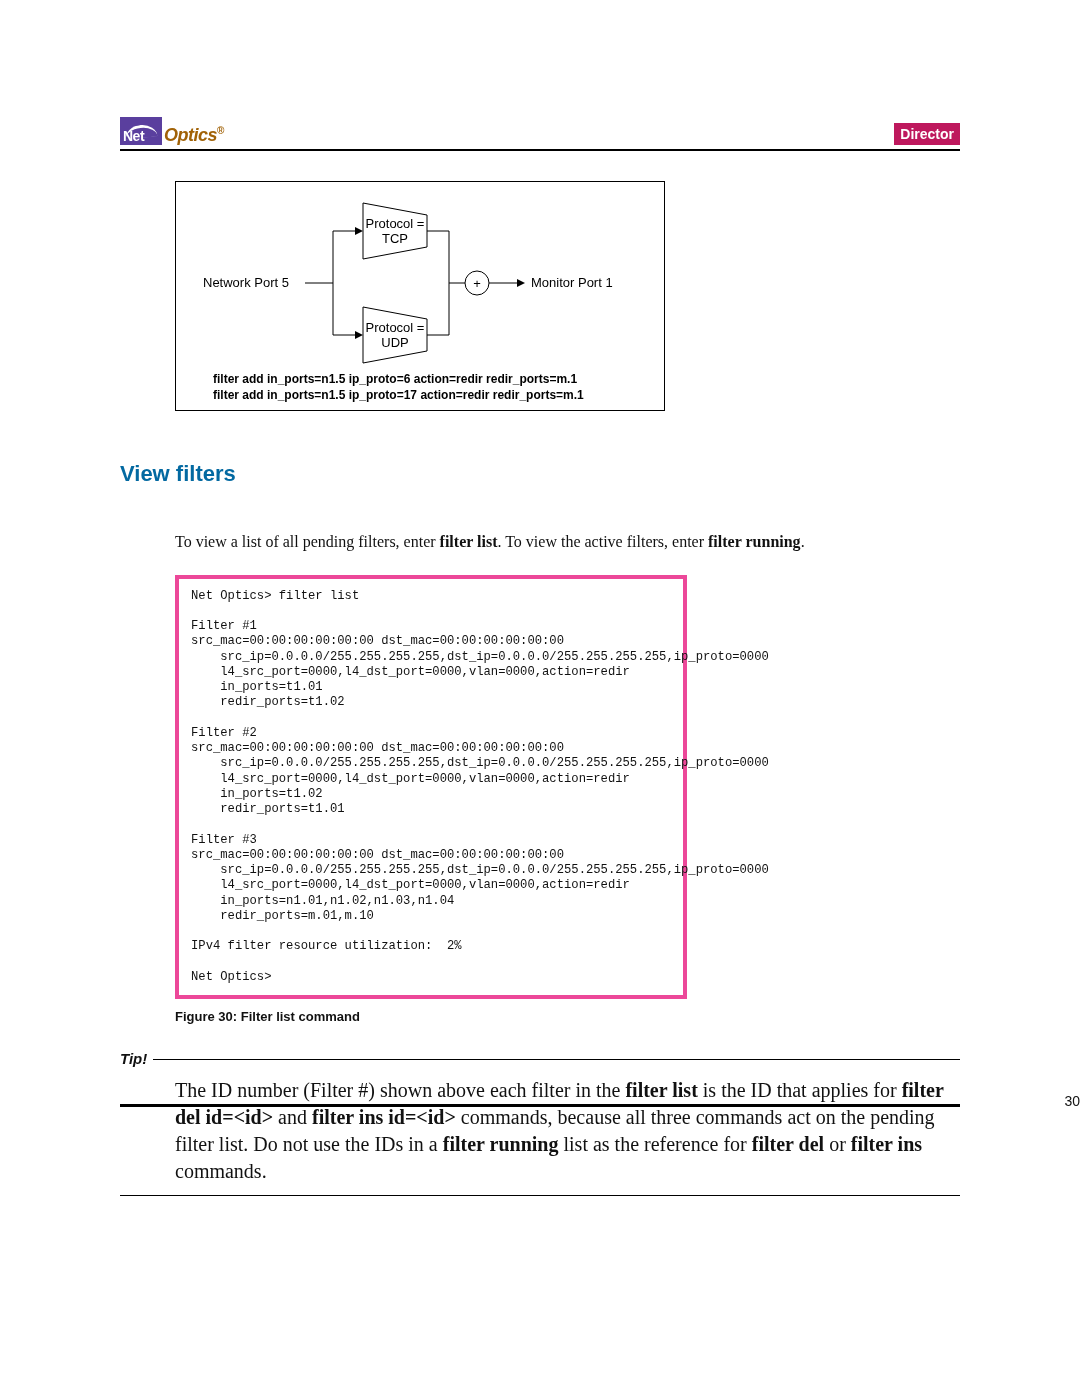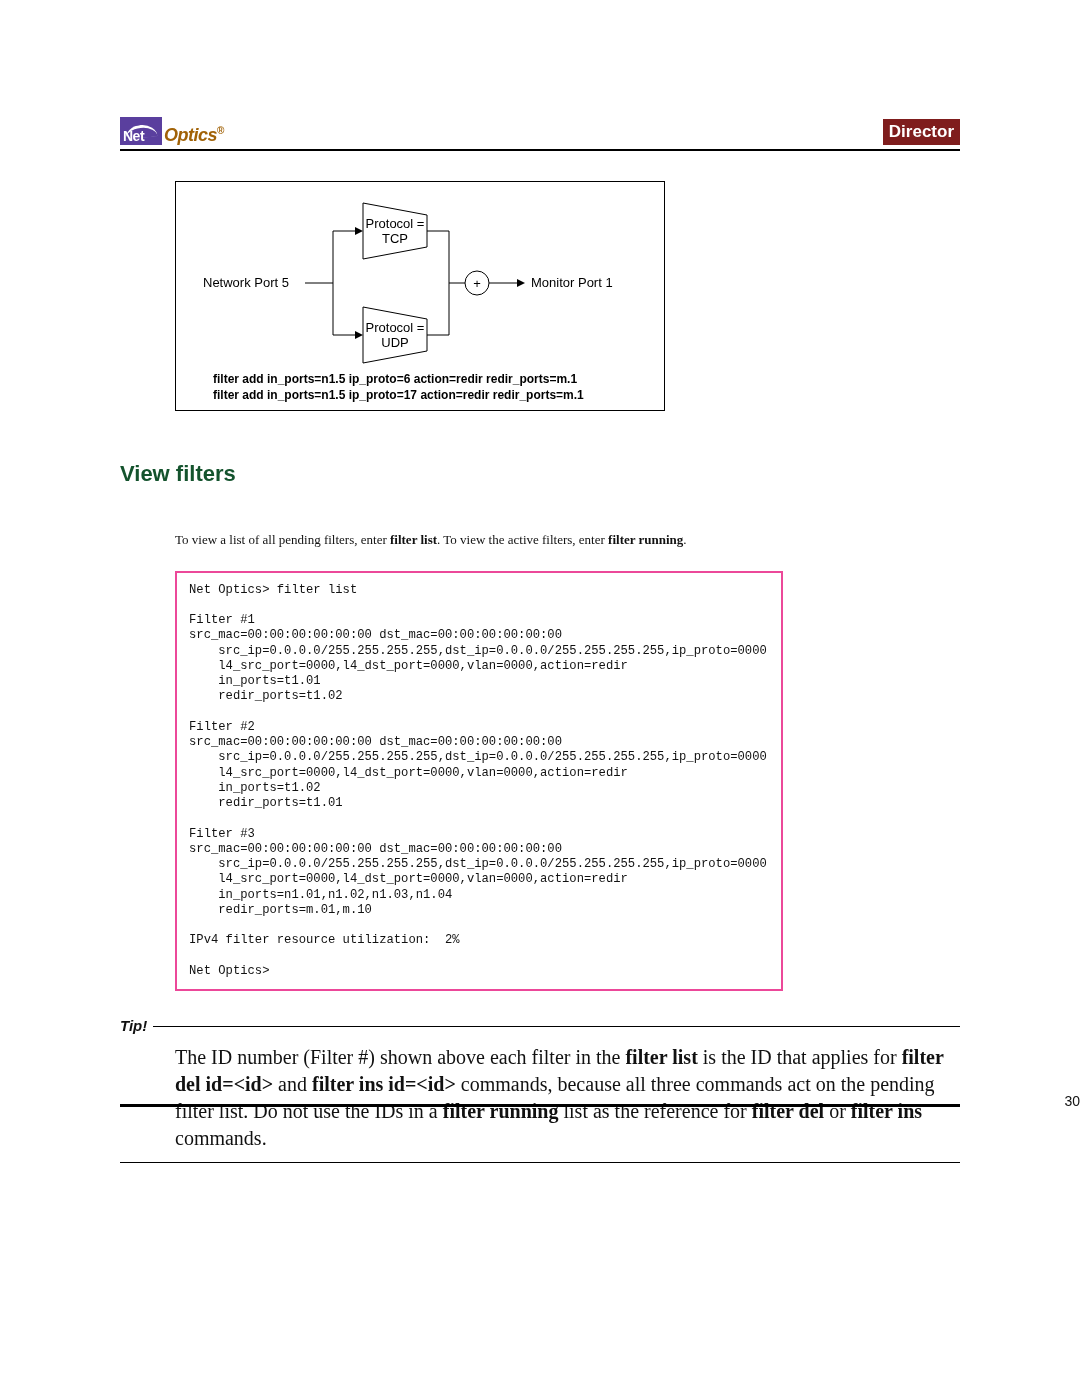--- a/index.html
+++ b/index.html
@@ -60,24 +60,24 @@
     font-size: 18px;
     font-style: italic;
     color: #a16207;
     letter-spacing: -0.5px;
     line-height: 1;
     padding-bottom: 1px;
   }
   .logo-optics sup { font-size: 10px; font-style: normal; }
   .director-badge {
     font-family: Arial, Helvetica, sans-serif;
-    background: #7f1d1d;
+    background: #be185d;
     color: #fff;
     font-weight: bold;
-    font-size: 17px;
+    font-size: 14px;
     padding: 3px 6px;
   }
   .header-rule {
     border: none;
     border-top: 2px solid #000;
     margin: 0 0 30px 0;
   }
 
   
   .fig29-wrap {
@@ -91,39 +91,39 @@
   .fig29-caption, .fig30-caption {
     font-family: Arial, Helvetica, sans-serif;
     font-size: 13px;
     font-weight: bold;
     margin-top: 10px;
   }
 
   
   h2.section {
     font-family: Arial, Helvetica, sans-serif;
-    color: #14532d;
+    color: #0369a1;
     font-weight: 900;
     font-size: 22px;
     margin: 50px 0 6px 0;
   }
   .bodytext {
-    font-size: 13px;
+    font-size: 16px;
     margin-left: 55px;
     line-height: 1.35;
     margin-top: 44px;
   }
   .bodytext b { font-family: "Times New Roman", Times, serif; }
 
   
   .listing-box {
     margin: 22px 0 8px 55px;
-    border: 2px solid #ec4899;
+    border: 4px solid #ec4899;
     padding: 10px 12px 10px 12px;
-    width: 608px;
+    width: 512px;
     box-sizing: border-box;
   }
   .listing-box pre {
     margin: 0;
     font-family: "Courier New", Courier, monospace;
     font-size: 12.2px;
     line-height: 1.25;
     white-space: pre;
   }
 
@@ -262,20 +262,21 @@
 src_mac=00:00:00:00:00:00 dst_mac=00:00:00:00:00:00
     src_ip=0.0.0.0/255.255.255.255,dst_ip=0.0.0.0/255.255.255.255,ip_proto=0000
     l4_src_port=0000,l4_dst_port=0000,vlan=0000,action=redir
     in_ports=n1.01,n1.02,n1.03,n1.04
     redir_ports=m.01,m.10
 
 IPv4 filter resource utilization:  2%
 
 Net Optics&gt;</pre>
   </div>
+  <div class="fig30-caption" style="margin-left:55px">Figure 30: Filter list command</div>
 
   <div class="tip-row">
     <span class="tip-label">Tip!</span>
     <span class="tip-rule"></span>
   </div>
   <div class="tip-body">
     <span>The ID number (Filter #) shown above each filter in the </span><b>filter list</b><span> is the ID that applies for </span><b>filter del id=&lt;id&gt;</b><span> and </span><b>filter ins id=&lt;id&gt;</b><span> commands, because all three commands act on the pending filter list. Do not use the IDs in a </span><b>filter running</b><span> list as the reference for </span><b>filter del</b><span> or </span><b>filter ins</b><span> commands.</span>
   </div>
   <div class="tip-end-rule"></div>
 

